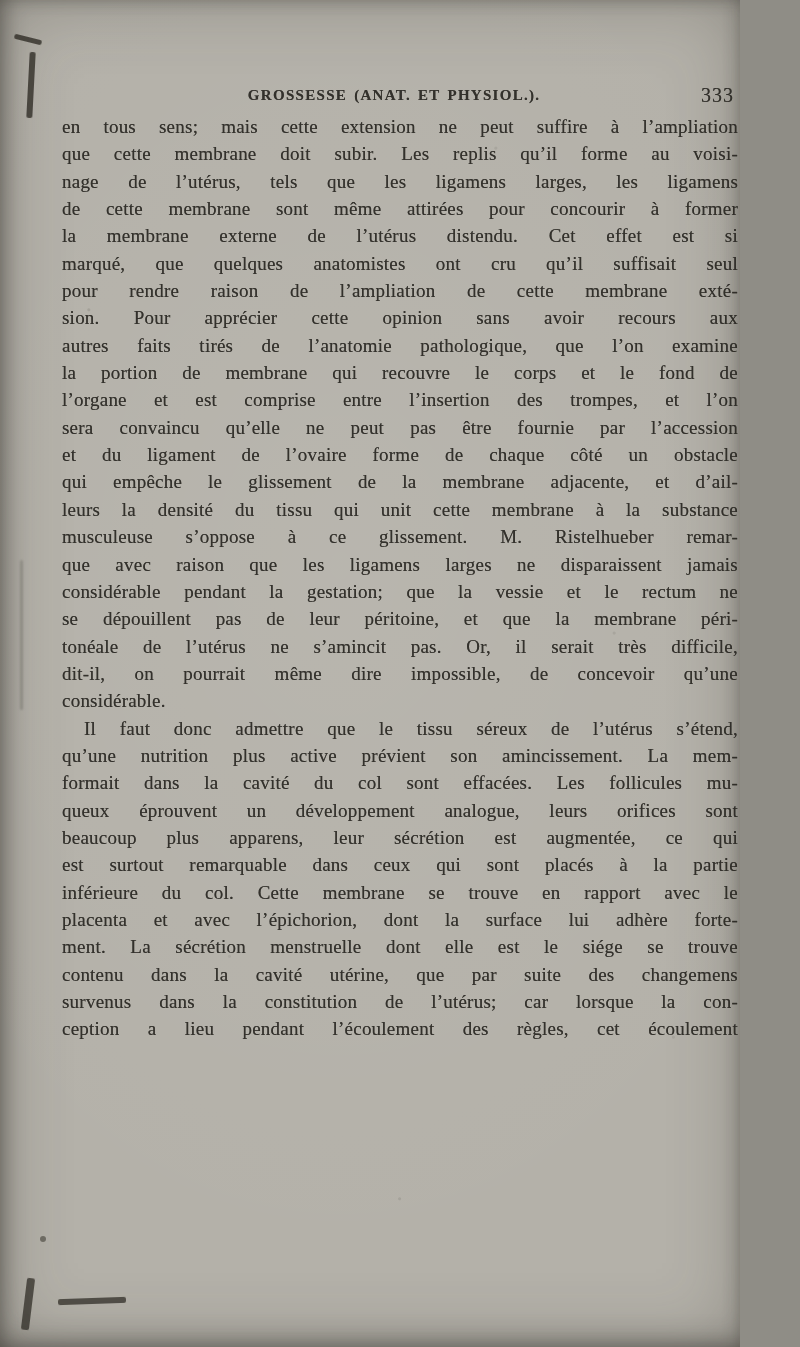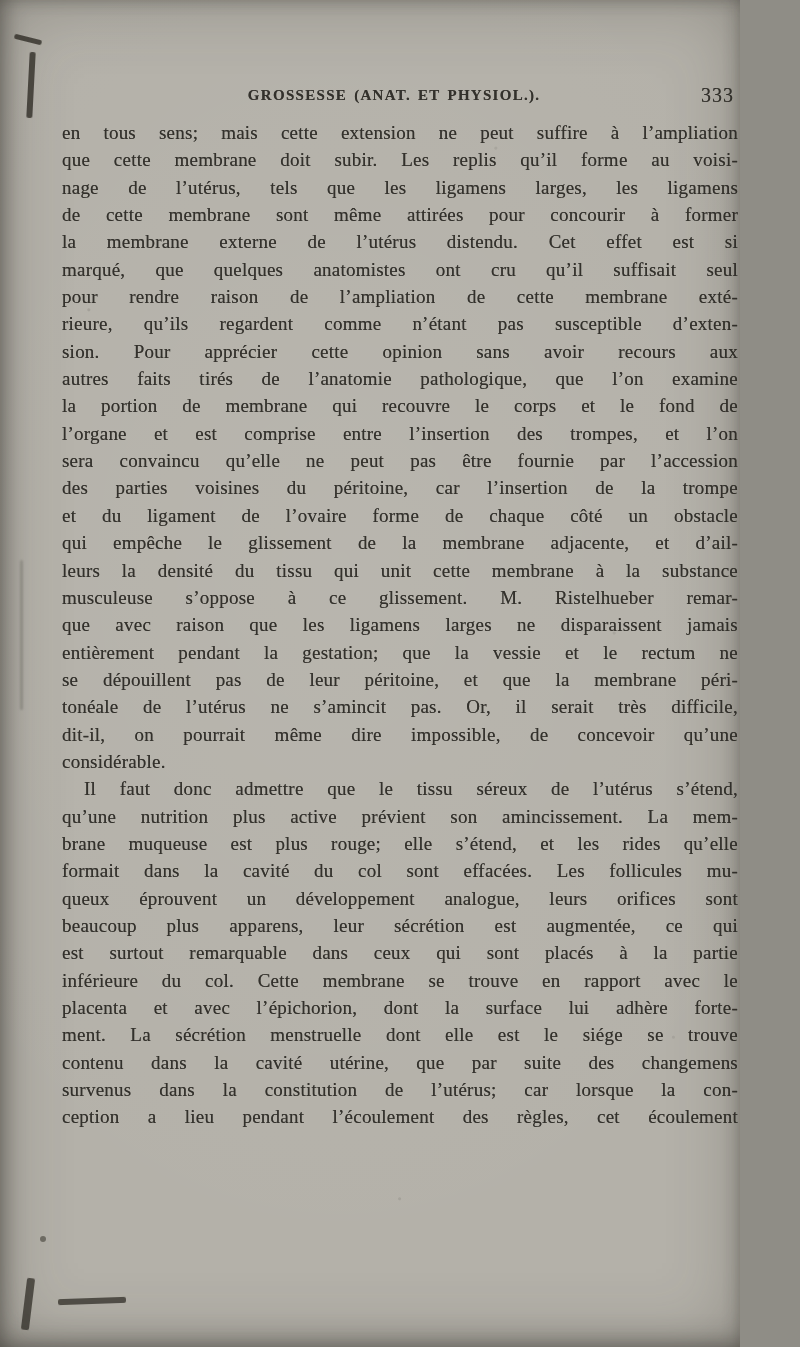--- a/index.html
+++ b/index.html
@@ -56,21 +56,21 @@
   }
   .page-number {
     position: absolute; right: 4px; top: 0;
     font-size: 20px; font-weight: 400;
     letter-spacing: 1px;
     text-shadow: 0 0 .5px rgba(40,38,33,.55);
   }
 
   .text-block {
     position: absolute;
-    top: 119px; left: 62px; width: 676px;
+    top: 113px; left: 62px; width: 676px;
   }
   .line {
     font-size: 19px;
     line-height: 27.35px;
     height: 27.35px;
     letter-spacing: 0.012em;
     text-align: justify;
     -moz-text-align-last: justify;
     text-align-last: justify;
     white-space: nowrap;
@@ -110,42 +110,39 @@
 
   <div class="text-block">
       <div class="paragraph">
         <div class="line">en tous sens; mais cette extension ne peut suffire à l’ampliation</div>
         <div class="line">que cette membrane doit subir. Les replis qu’il forme au voisi-</div>
         <div class="line">nage de l’utérus, tels que les ligamens larges, les ligamens</div>
         <div class="line">de cette membrane sont même attirées pour concourir à former</div>
         <div class="line">la membrane externe de l’utérus distendu. Cet effet est si</div>
         <div class="line">marqué, que quelques anatomistes ont cru qu’il suffisait seul</div>
         <div class="line">pour rendre raison de l’ampliation de cette membrane exté-</div>
-        <div class="line">rieure, qu’ils regardent comme n’étant pas susceptible d’exten-</div>
         <div class="line">sion. Pour apprécier cette opinion sans avoir recours aux</div>
         <div class="line">autres faits tirés de l’anatomie pathologique, que l’on examine</div>
         <div class="line">la portion de membrane qui recouvre le corps et le fond de</div>
         <div class="line">l’organe et est comprise entre l’insertion des trompes, et l’on</div>
         <div class="line">sera convaincu qu’elle ne peut pas être fournie par l’accession</div>
-        <div class="line">des parties voisines du péritoine, car l’insertion de la trompe</div>
         <div class="line">et du ligament de l’ovaire forme de chaque côté un obstacle</div>
         <div class="line">qui empêche le glissement de la membrane adjacente, et d’ail-</div>
         <div class="line">leurs la densité du tissu qui unit cette membrane à la substance</div>
         <div class="line">musculeuse s’oppose à ce glissement. M. Ristelhueber remar-</div>
         <div class="line">que avec raison que les ligamens larges ne disparaissent jamais</div>
-        <div class="line">entièrement pendant la gestation; que la vessie et le rectum ne</div>
+        <div class="line">considérable pendant la gestation; que la vessie et le rectum ne</div>
         <div class="line">se dépouillent pas de leur péritoine, et que la membrane péri-</div>
         <div class="line">tonéale de l’utérus ne s’amincit pas. Or, il serait très difficile,</div>
         <div class="line">dit-il, on pourrait même dire impossible, de concevoir qu’une</div>
         <div class="line line-last">considérable.</div>
       </div>
       <div class="paragraph">
         <div class="line indent">Il faut donc admettre que le tissu séreux de l’utérus s’étend,</div>
         <div class="line">qu’une nutrition plus active prévient son amincissement. La mem-</div>
-        <div class="line">brane muqueuse est plus rouge; elle s’étend, et les rides qu’elle</div>
         <div class="line">formait dans la cavité du col sont effacées. Les follicules mu-</div>
         <div class="line">queux éprouvent un développement analogue, leurs orifices sont</div>
         <div class="line">beaucoup plus apparens, leur sécrétion est augmentée, ce qui</div>
         <div class="line">est surtout remarquable dans ceux qui sont placés à la partie</div>
         <div class="line">inférieure du col. Cette membrane se trouve en rapport avec le</div>
         <div class="line">placenta et avec l’épichorion, dont la surface lui adhère forte-</div>
         <div class="line">ment. La sécrétion menstruelle dont elle est le siége se trouve</div>
         <div class="line">contenu dans la cavité utérine, que par suite des changemens</div>
         <div class="line">survenus dans la constitution de l’utérus; car lorsque la con-</div>
         <div class="line">ception a lieu pendant l’écoulement des règles, cet écoulement</div>

